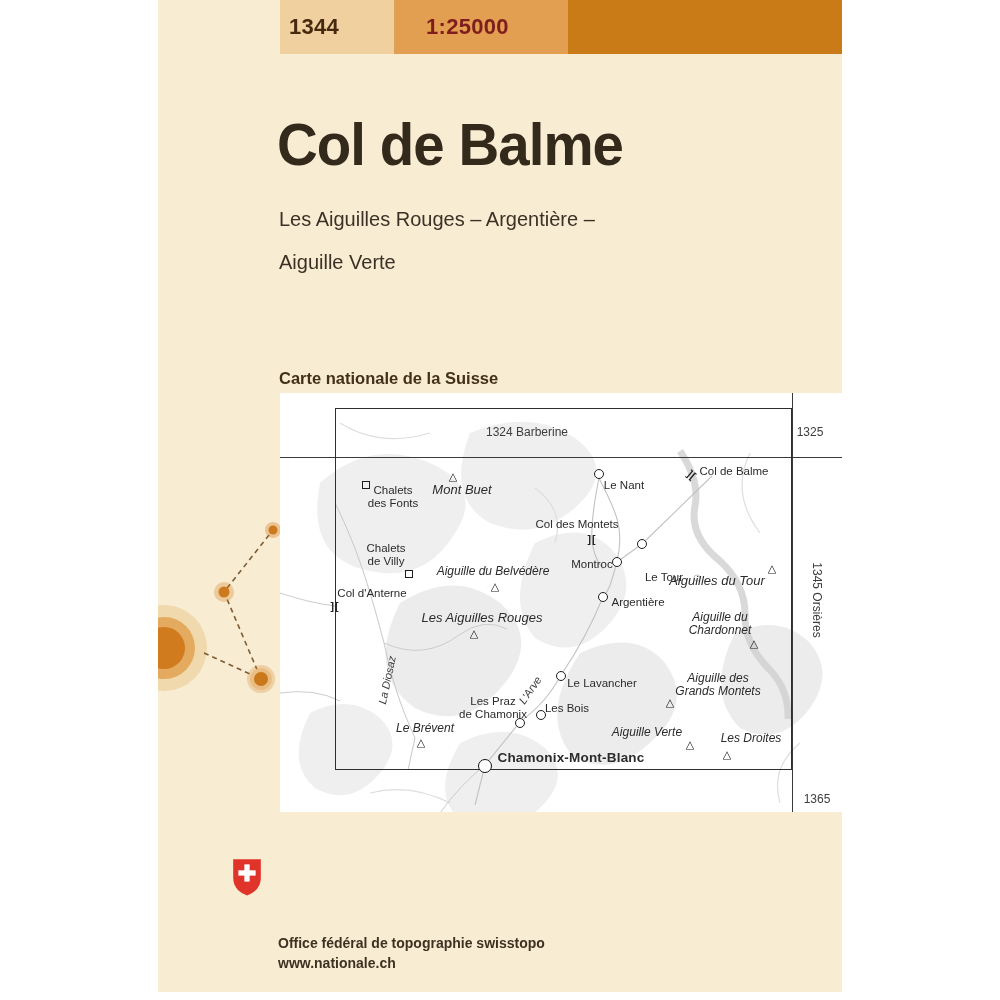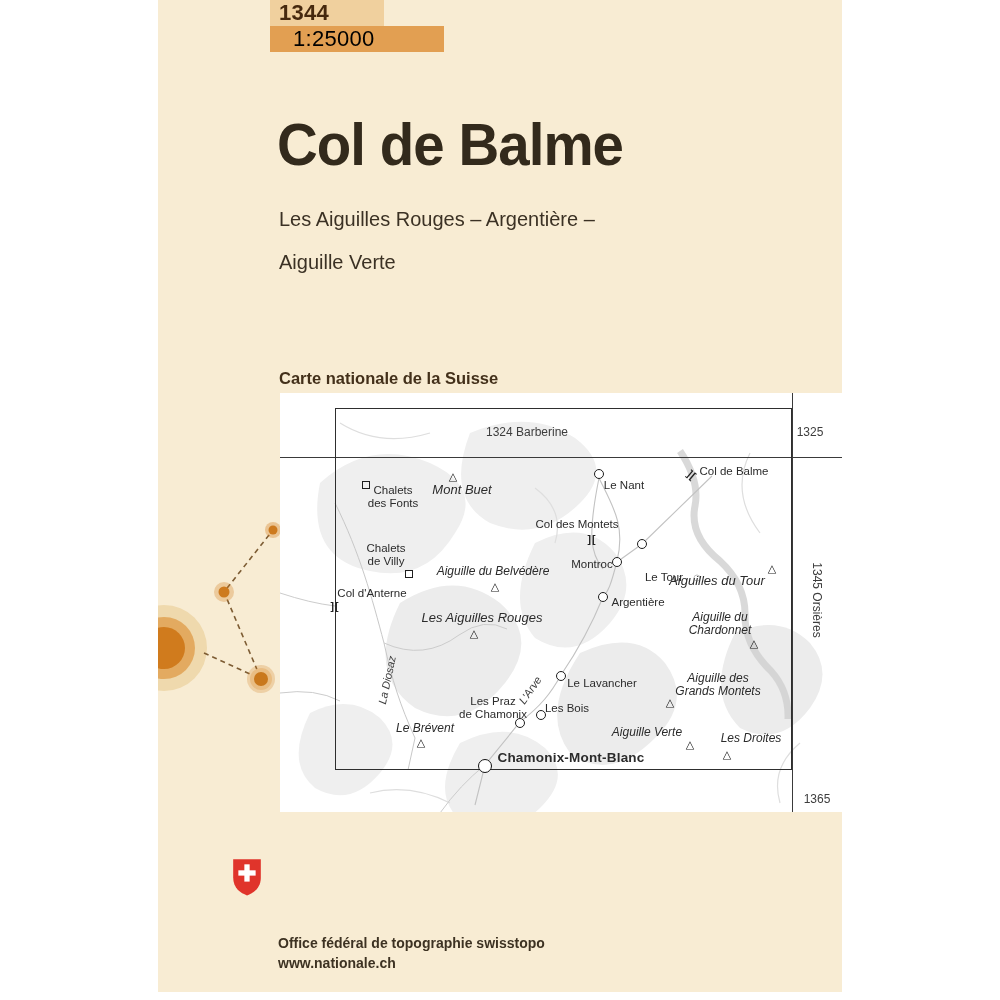--- a/index.html
+++ b/index.html
@@ -1,26 +1,26 @@
 <!DOCTYPE html>
 <html><head>
 <meta charset="utf-8">
 <style>
   html,body{margin:0;padding:0;}
   .page{position:relative;width:1000px;height:1000px;background:#ffffff;overflow:hidden;
         font-family:"Liberation Sans",sans-serif;color:#35291a;}
   .cover{position:absolute;left:158px;top:0;width:684px;height:992px;background:#f8ecd3;overflow:hidden;}
   .deco{position:absolute;left:0;top:0;}
   
-  .band{position:absolute;left:112px;top:0;height:54px;display:flex;flex-direction:column;}
+  .band{position:absolute;left:122px;top:0;height:54px;display:flex;}
   .band .seg1{width:114px;background:#f0d09e;display:flex;align-items:center;}
   .band .seg2{width:174px;background:#e29f52;display:flex;align-items:center;}
   .band .seg3{width:274px;background:#c97b17;}
   .band .num{padding-left:9px;font-size:22px;font-weight:bold;color:#46290e;letter-spacing:.3px;}
-  .band .scale{padding-left:23px;font-size:22px;font-weight:normal;color:#000000;letter-spacing:.3px;}
+  .band .scale{padding-left:32px;font-size:22px;font-weight:bold;color:#7f1d1d;letter-spacing:.3px;}
   
   .title{position:absolute;left:119px;top:110px;font-size:60px;font-weight:bold;color:#332a1c;
          letter-spacing:-1px;transform:scaleX(.94);transform-origin:left top;white-space:nowrap;}
   .subtitle{position:absolute;left:121px;top:198px;font-size:20px;line-height:43px;color:#3b3124;white-space:nowrap;}
   .series{position:absolute;left:121px;top:369px;font-size:16.5px;font-weight:bold;color:#43301a;}
   
   .mappanel{position:absolute;left:122px;top:393px;width:562px;height:419px;background:#ffffff;overflow:hidden;}
   .mappanel .frame{position:absolute;left:55px;top:15px;width:457px;height:362px;border:1.6px solid #2e2e2e;box-sizing:border-box;}
   .mappanel .hline{position:absolute;left:0;top:64px;width:562px;height:1px;background:#3a3a3a;}
   .mappanel .vline{position:absolute;left:512px;top:0;width:1px;height:430px;background:#3a3a3a;}

